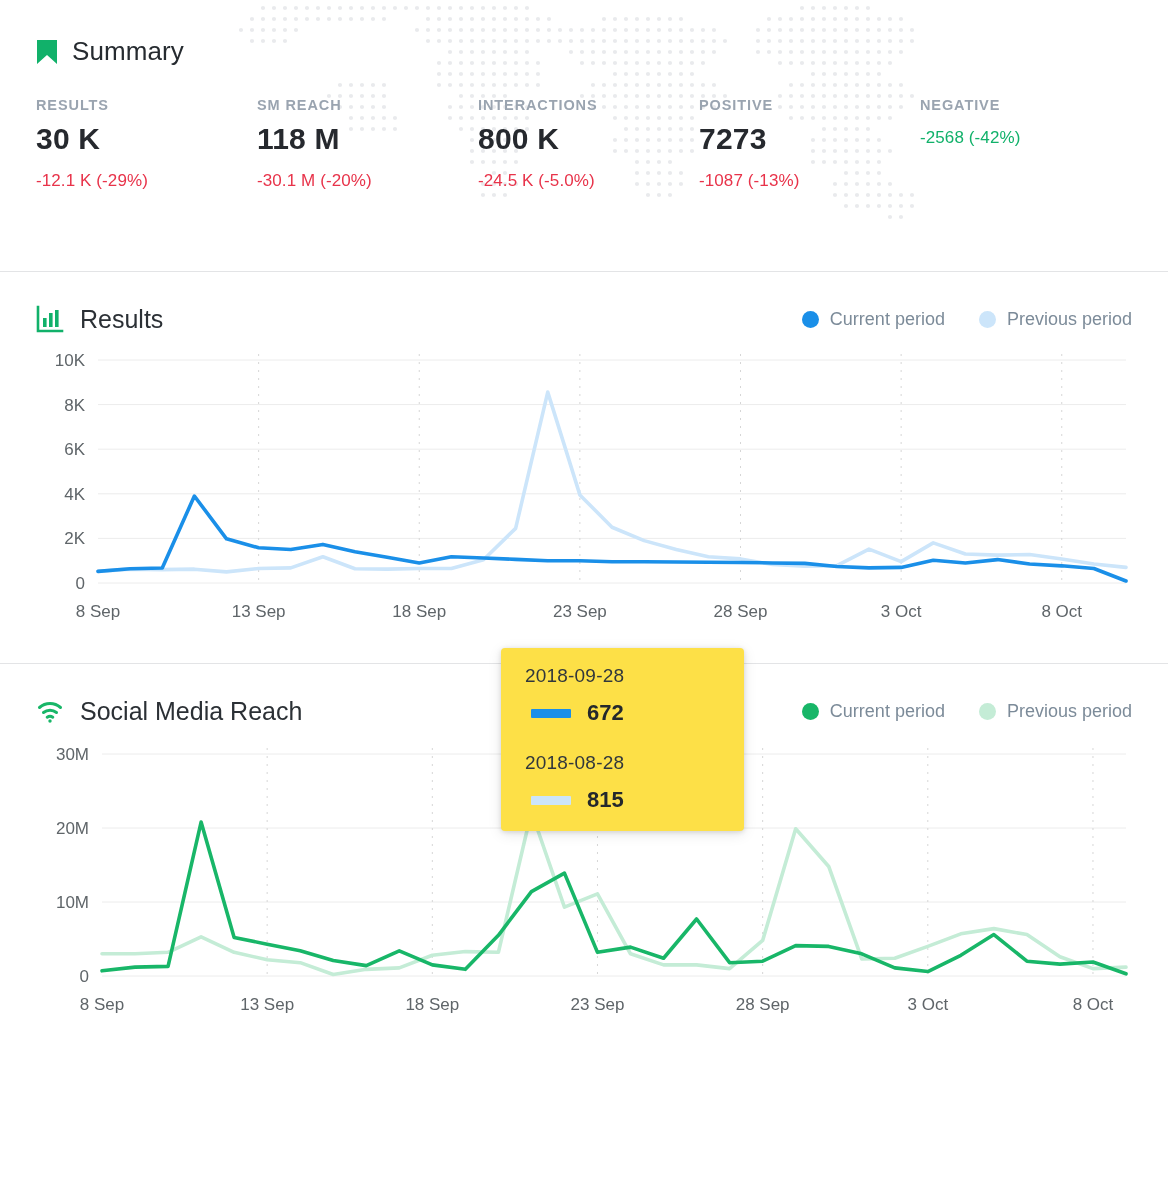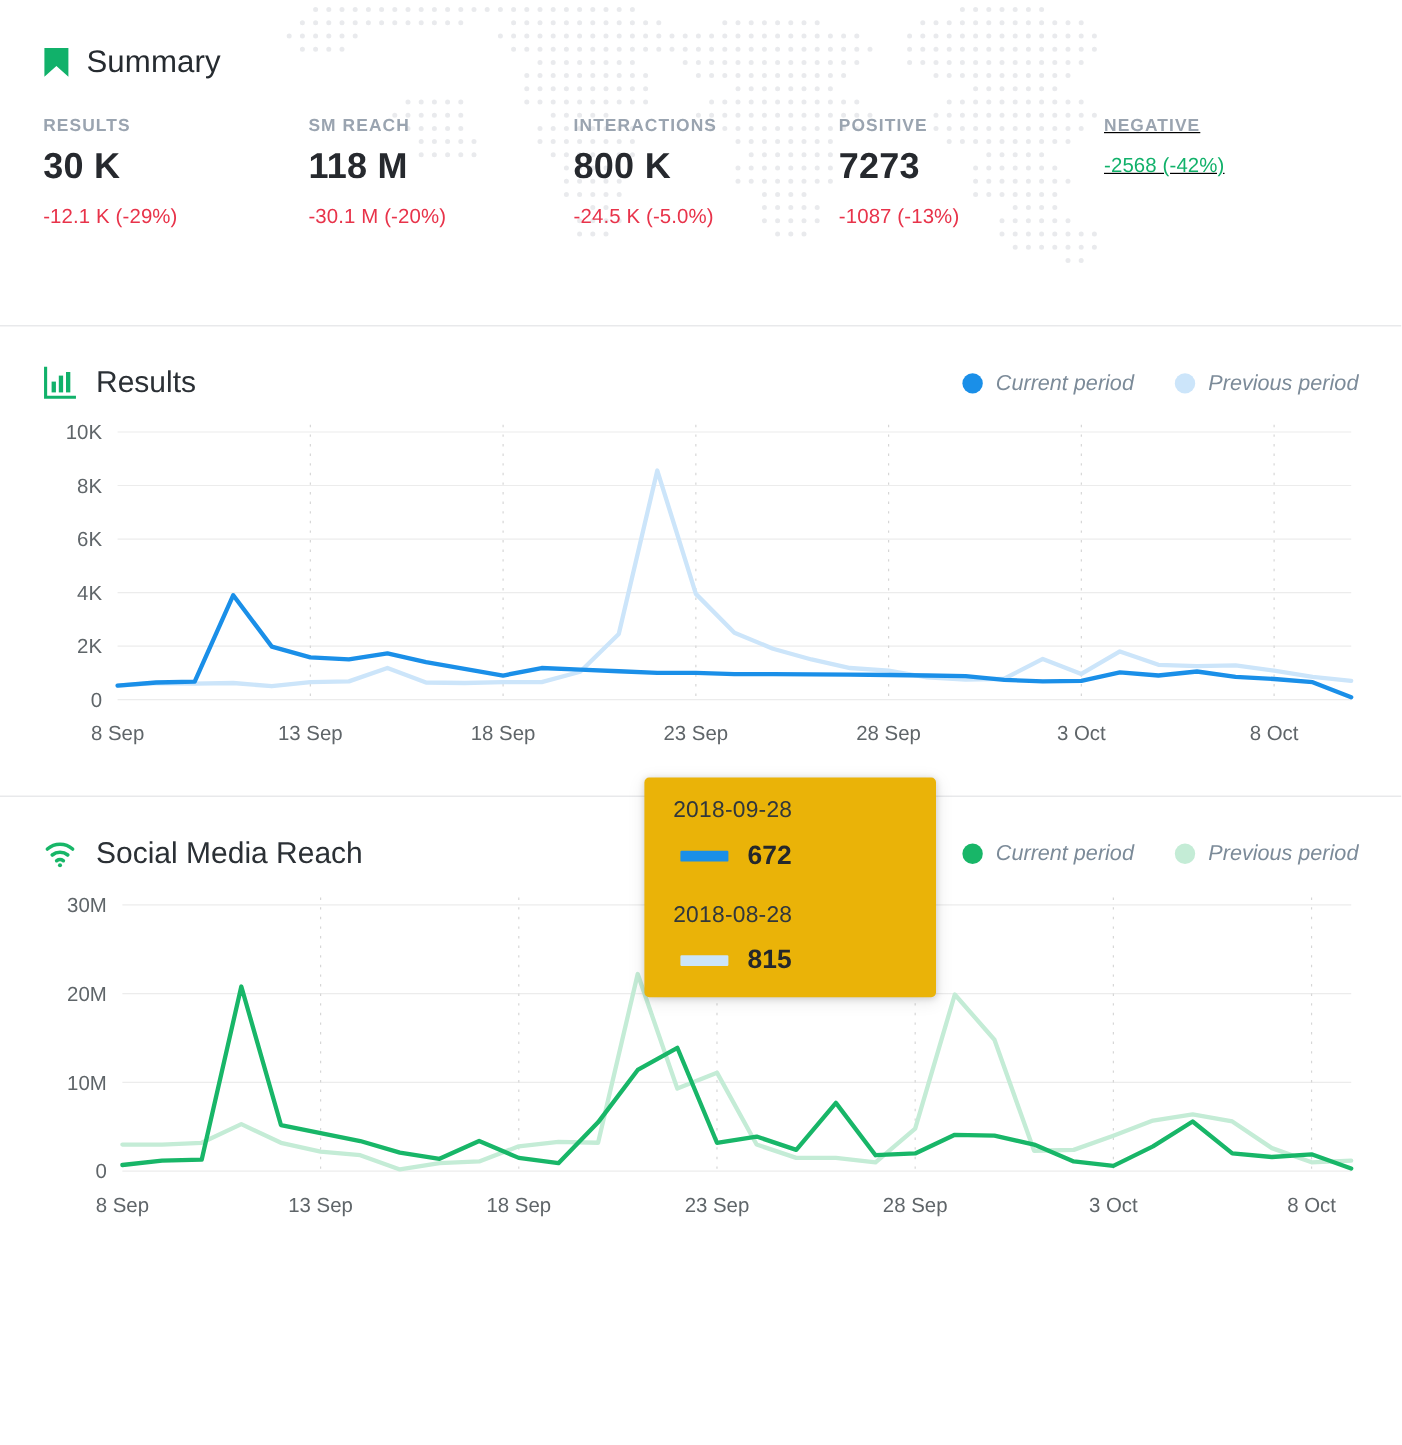--- a/index.html
+++ b/index.html
@@ -34,21 +34,21 @@
     color: #262b30;
     font-weight: 400;
     letter-spacing: .1px;
   }
   .metrics {
     position: relative; z-index: 2;
     display: flex;
     margin-top: 30px;
   }
   .metric { width: 221px; flex: 0 0 221px; }
-  .metric:last-child { width: auto; text-decoration: underline; }
+  .metric:last-child { width: auto; }
   .metric-label {
     font-size: 14.5px;
     font-weight: bold;
     letter-spacing: .9px;
     color: #9aa4b0;
     text-transform: uppercase;
   }
   .metric-value {
     margin-top: 9px;
     font-size: 30px;
@@ -73,40 +73,39 @@
   }
   .chart-icon { width: 28px; height: 28px; margin-right: 16px; display:block; }
   .chart-title {
     font-size: 25px;
     color: #2b3035;
     font-weight: 400;
   }
   .legend { margin-left: auto; display: flex; align-items: center; gap: 34px; }
   .legend-item { display: flex; align-items: center; gap: 11px; }
   .legend-dot { width: 17px; height: 17px; border-radius: 50%; display:block; }
-  .legend-text { font-size: 18px; color: #7c8b99; font-style: italic; }
+  .legend-text { font-size: 18px; color: #7c8b99; }
 
   .plot { position: relative; margin-top: 14px; }
   .plot svg { display: block; }
 
   .axis-text { font-size: 17px; fill: #5f6569; font-family: "Liberation Sans", sans-serif; }
   .axis-text.y { text-anchor: end; }
   .axis-text.x { text-anchor: middle; }
 
   
   .tooltip {
     position: absolute;
     left: 501px; top: 648px;
     width: 243px;
-    background: #eab308;
+    background: #fde047;
     border-radius: 4px;
     box-shadow: 0 1px 5px rgba(0,0,0,.13), 0 3px 14px rgba(0,0,0,.10);
     padding: 17px 0 18px 0;
     z-index: 50;
-    margin-left: 36px;
   }
   .tt-group { padding: 0 24px; }
   .tt-group + .tt-group { margin-top: 26px; }
   .tt-date { font-size: 19px; color: #31373c; letter-spacing: .2px; }
   .tt-row { display: flex; align-items: center; margin-top: 13px; }
   .tt-swatch { width: 40px; height: 9px; border-radius: 1px; display:block; margin-left: 6px; }
   .tt-val { font-size: 22px; font-weight: bold; color: #24282c; margin-left: 16px; }
 </style>
 </head>
 <body>

